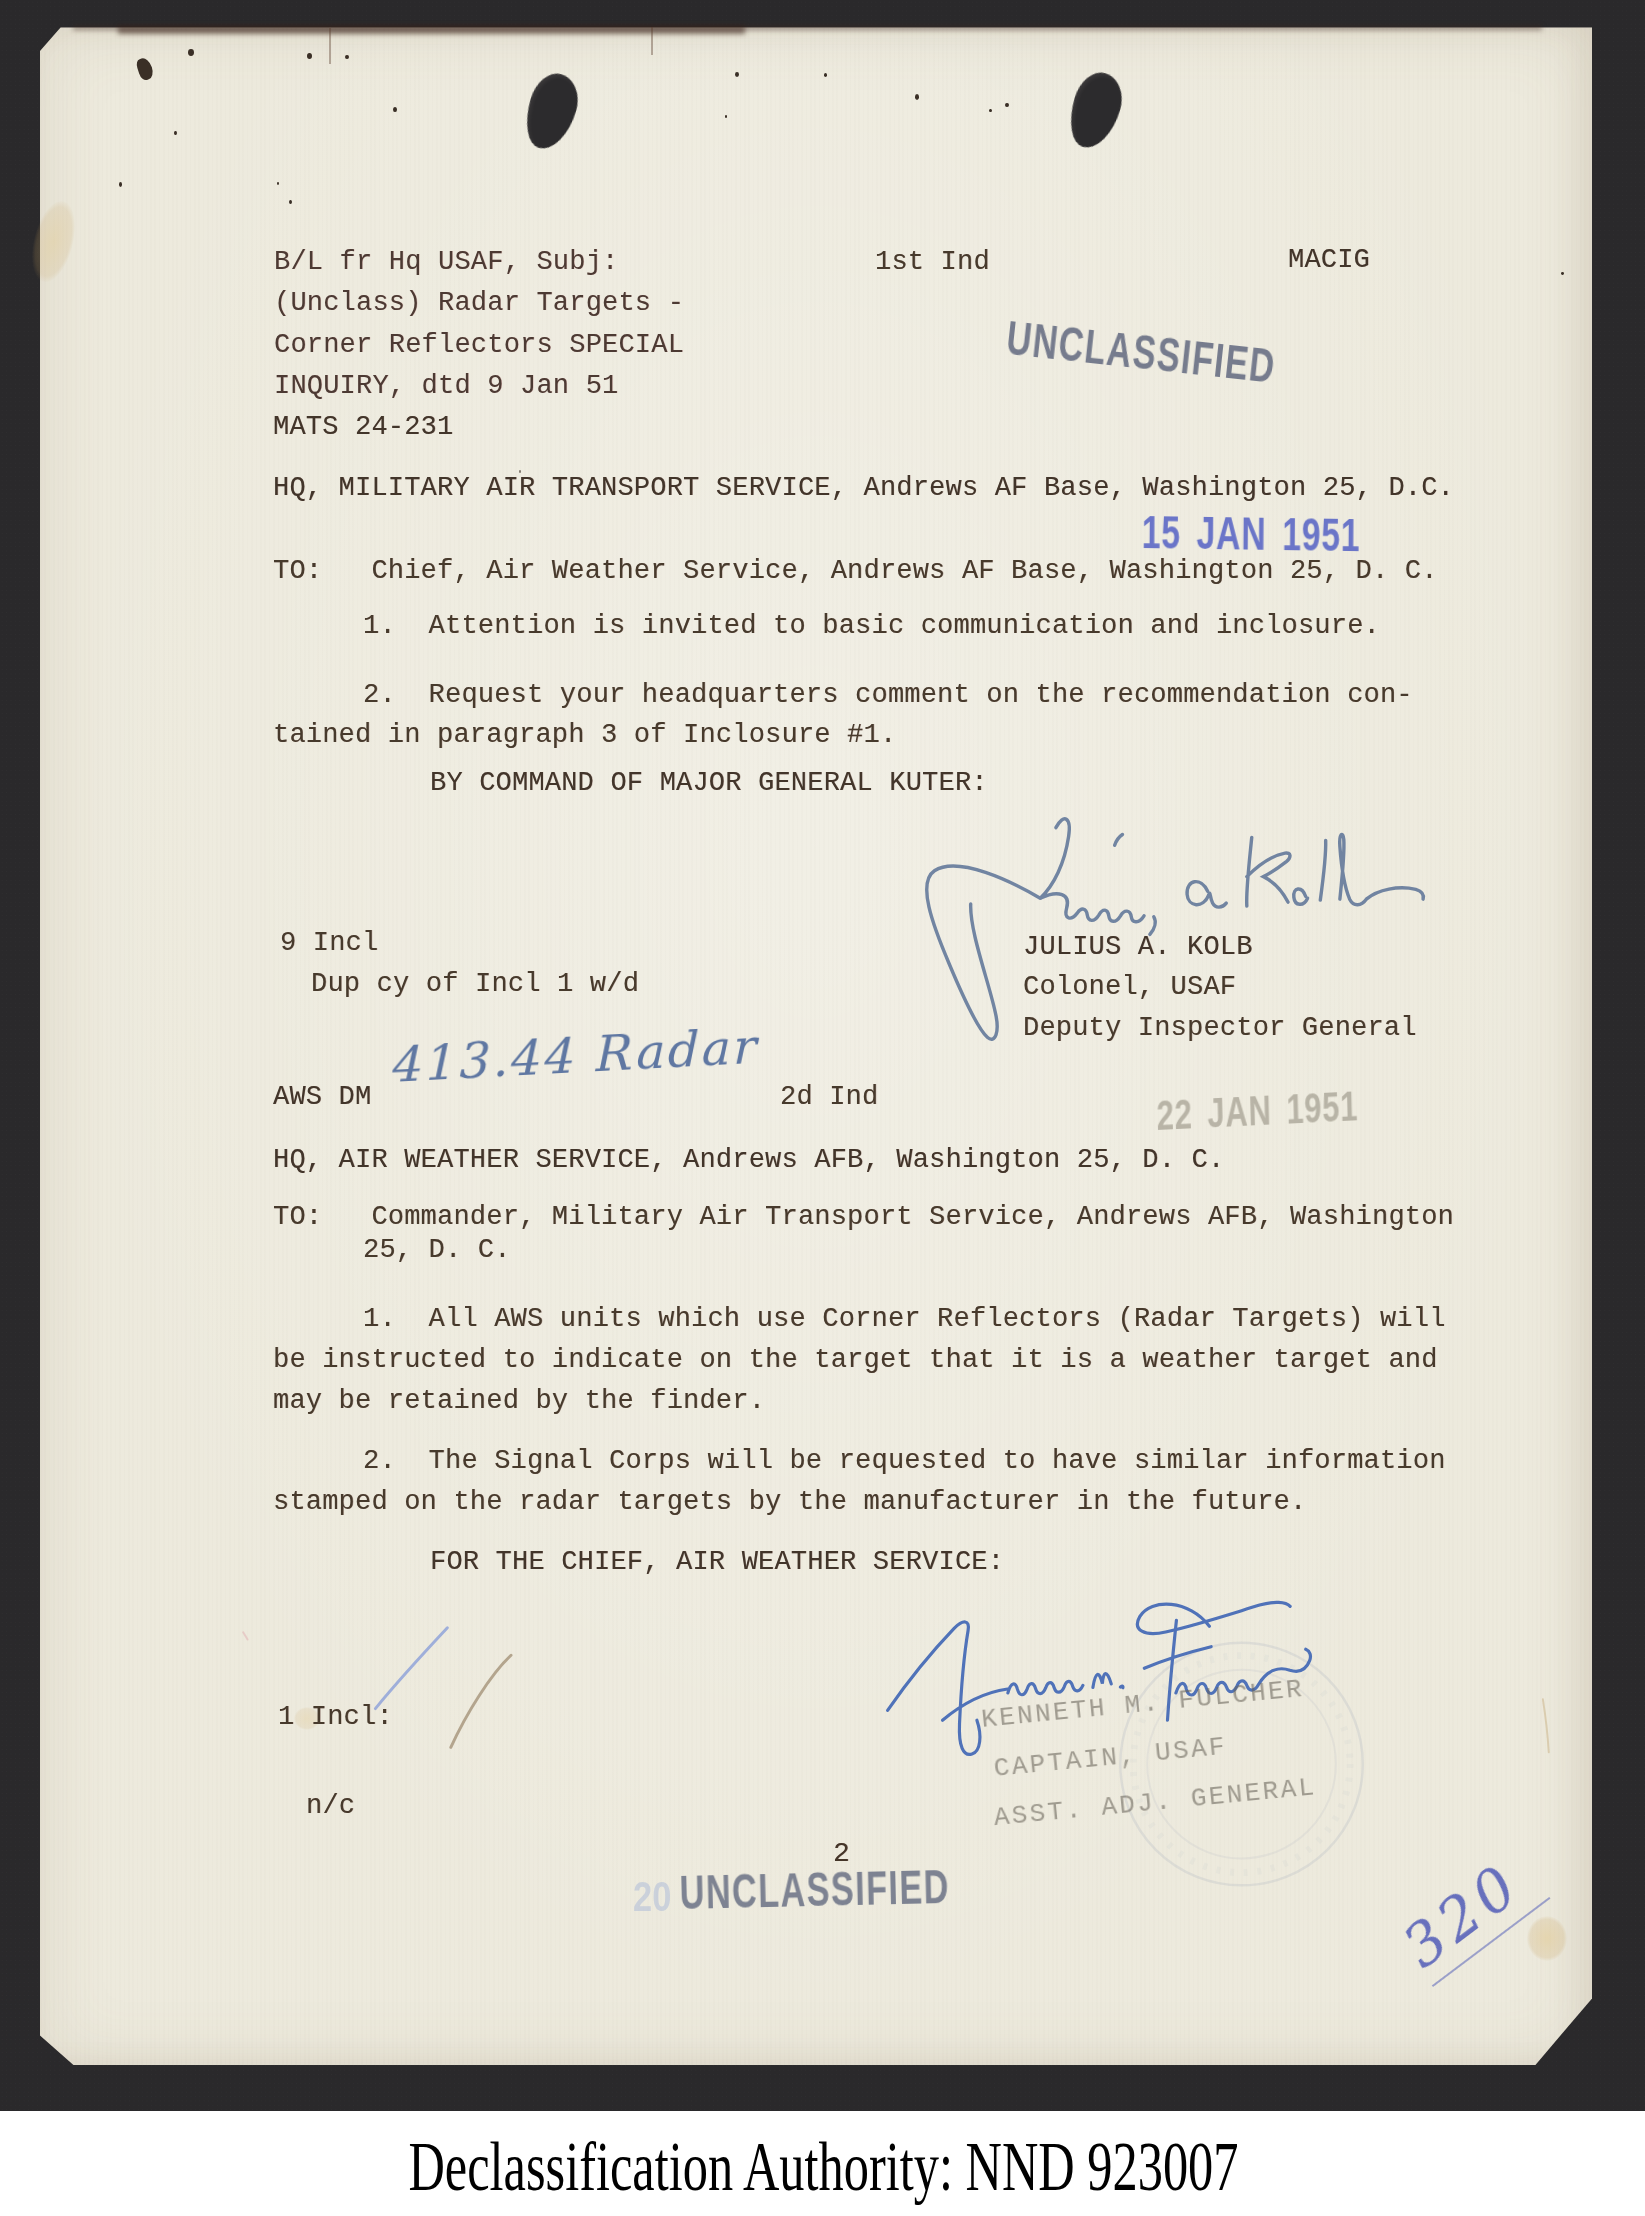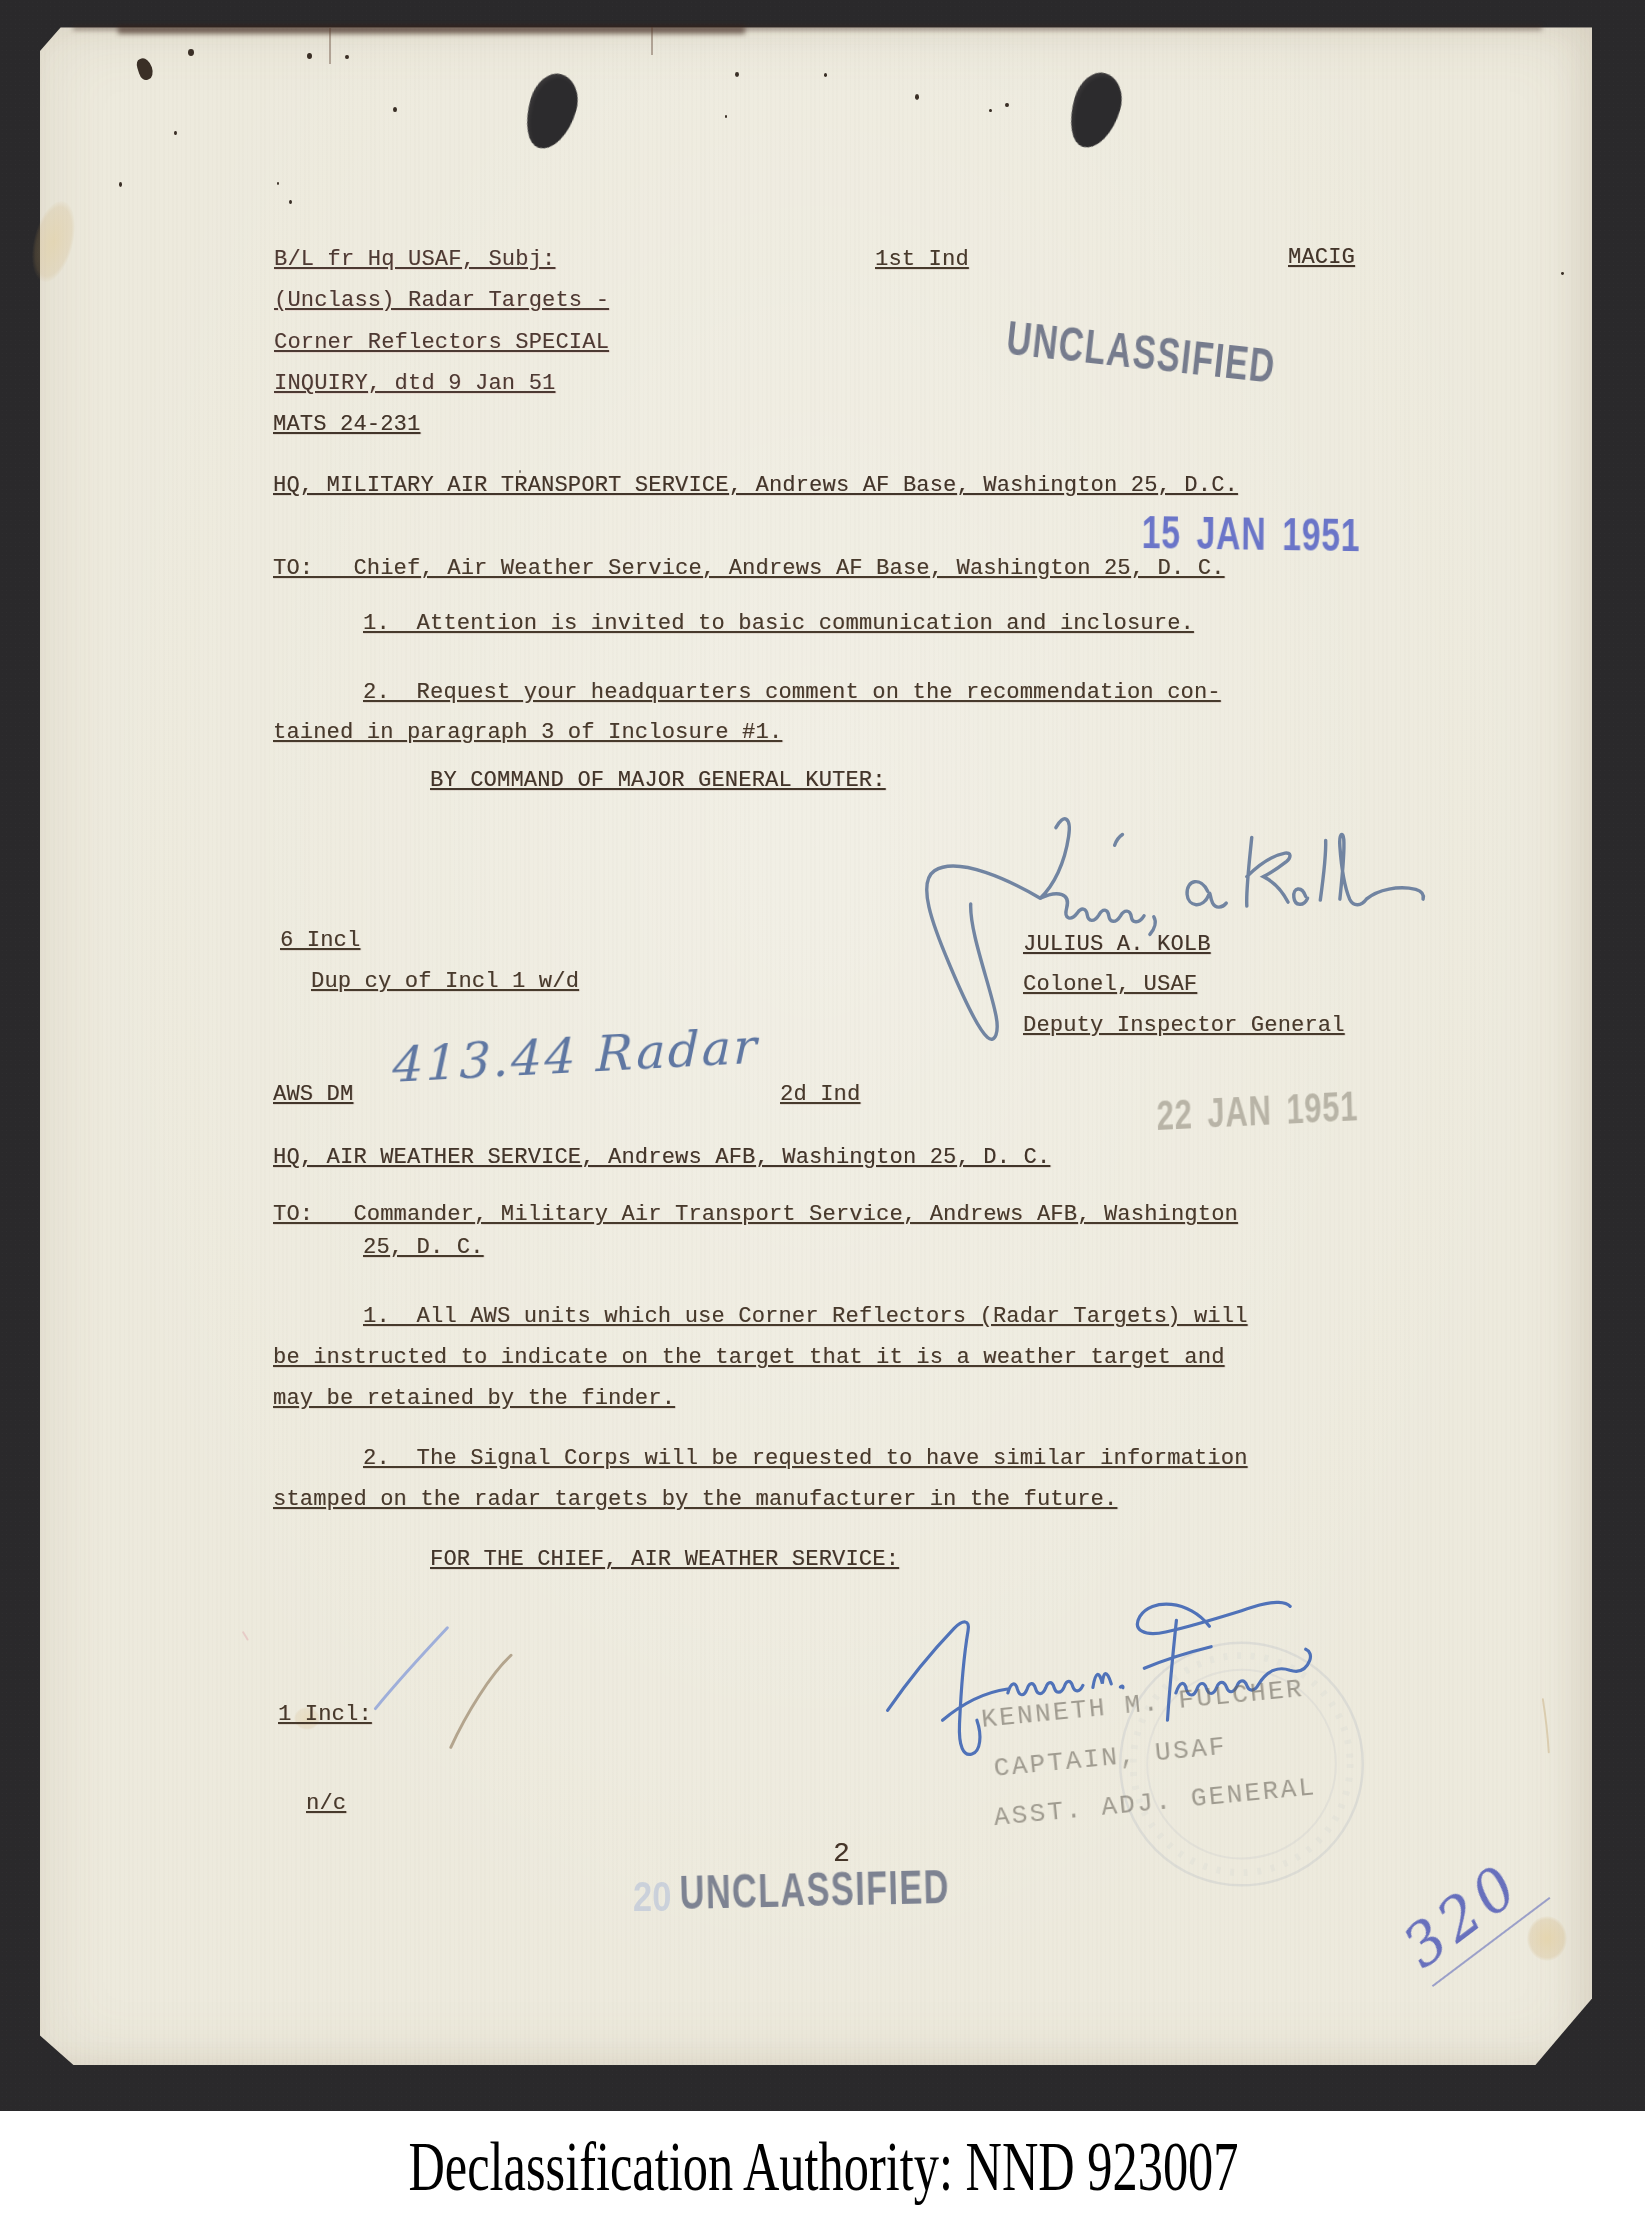--- a/index.html
+++ b/index.html
@@ -8,23 +8,23 @@
          background-image:radial-gradient(rgba(255,255,255,.025) 0.5px, transparent 0.6px);
          background-size:4.4px 4.4px;}
   .paper{position:absolute;left:40px;top:27.4px;width:1552px;height:2038px;
          background:#edeadd;
          background-image:
             repeating-linear-gradient(90deg, rgba(120,110,88,.018) 0 1.5px, transparent 1.5px 4.4px),
             radial-gradient(ellipse at 50% 40%, rgba(255,255,255,.25), transparent 70%);
          clip-path:polygon(20.6px 0, 100% 0, 100% 1971px, 1495px 100%, 34px 100%, 0 2008px, 0 23.5px);
          box-shadow:inset 0 0 69px rgba(120,100,70,.13), inset -13.7px 0 29px rgba(110,90,60,.08);}
   .scan{position:absolute;inset:0;}
-  .t{position:absolute;font-family:"Liberation Mono",monospace;font-size:22px;line-height:1.15;
+  .t{position:absolute;font-family:"Liberation Mono",monospace;font-size:27px;line-height:1.15;
      color:#473a2c;letter-spacing:0.2px;white-space:pre;
-     text-shadow:0.4px 0.3px 0.3px rgba(96,56,50,.42);text-decoration:underline;}
+     text-shadow:0.4px 0.3px 0.3px rgba(96,56,50,.42);}
   .ref{color:#4c3a33;text-shadow:0.5px 0.4px 0.5px rgba(150,55,60,.28);}
   .caps{color:#42352a;}
   .stamp-unc{position:absolute;font-family:"Liberation Sans",sans-serif;font-weight:700;
      font-size:49px;letter-spacing:2px;color:rgba(84,92,118,.78);filter:blur(0.3px);
      transform-origin:left top;white-space:pre;}
   .stamp-date{position:absolute;font-family:"Liberation Sans",sans-serif;font-weight:700;
      font-size:47px;letter-spacing:1px;word-spacing:7.8px;color:rgba(84,96,196,.85);
      filter:blur(0.2px);transform-origin:left top;white-space:pre;}
   .stamp-date2{font-size:43px;color:rgba(140,134,121,.55);filter:blur(0.4px);}
   .ghost{position:absolute;font-family:"Liberation Sans",sans-serif;font-weight:700;font-size:43px;
@@ -105,21 +105,21 @@
     <div class="t caps" style="left:273px;top:473px;">HQ, MILITARY AIR TRANSPORT SERVICE, Andrews AF Base, Washington 25, D.C.</div>
 
     <div class="stamp-date" style="left:1142px;top:504px;transform:scaleX(.72) rotate(.6deg);">15 JAN 1951</div>
 
     <div class="t" style="left:273px;top:556px;">TO:   Chief, Air Weather Service, Andrews AF Base, Washington 25, D. C.</div>
     <div class="t" style="left:363px;top:611px;">1.  Attention is invited to basic communication and inclosure.</div>
     <div class="t" style="left:363px;top:680px;">2.  Request your headquarters comment on the recommendation con-</div>
     <div class="t" style="left:273px;top:720px;">tained in paragraph 3 of Inclosure #1.</div>
     <div class="t caps" style="left:430px;top:768px;">BY COMMAND OF MAJOR GENERAL KUTER:</div>
 
-    <div class="t" style="left:280px;top:928px;">6 Incl</div>
+    <div class="t" style="left:280px;top:928px;">9 Incl</div>
     <div class="t" style="left:311px;top:969px;">Dup cy of Incl 1 w/d</div>
 
     <div class="t caps" style="left:1023px;top:932px;">JULIUS A. KOLB</div>
     <div class="t" style="left:1023px;top:972px;">Colonel, USAF</div>
     <div class="t" style="left:1023px;top:1013px;">Deputy Inspector General</div>
 
     <svg class="sig" style="left:909px;top:808px;" width="519" height="245" viewBox="0 0 1060 500" fill="none" stroke="#5c7397" stroke-width="7" stroke-linecap="round" opacity="0.85" aria-label="Julius A Kolb">
       <path d="M300 40 C316 10 332 18 326 58 C318 112 296 158 268 184 C306 166 330 176 322 204 C316 226 330 232 344 214 C352 202 362 204 364 218 C366 232 378 234 388 218 C396 204 406 206 408 220 C410 234 422 236 432 220 C440 206 452 208 454 222 C456 236 470 236 480 220"></path>
       <path d="M500 222 C506 232 502 246 492 258"></path>
       <path d="M268 184 C210 150 100 96 52 128 C16 152 48 238 82 318 C108 380 142 452 160 468 C176 482 186 458 176 416 C162 352 124 252 126 196"></path>

